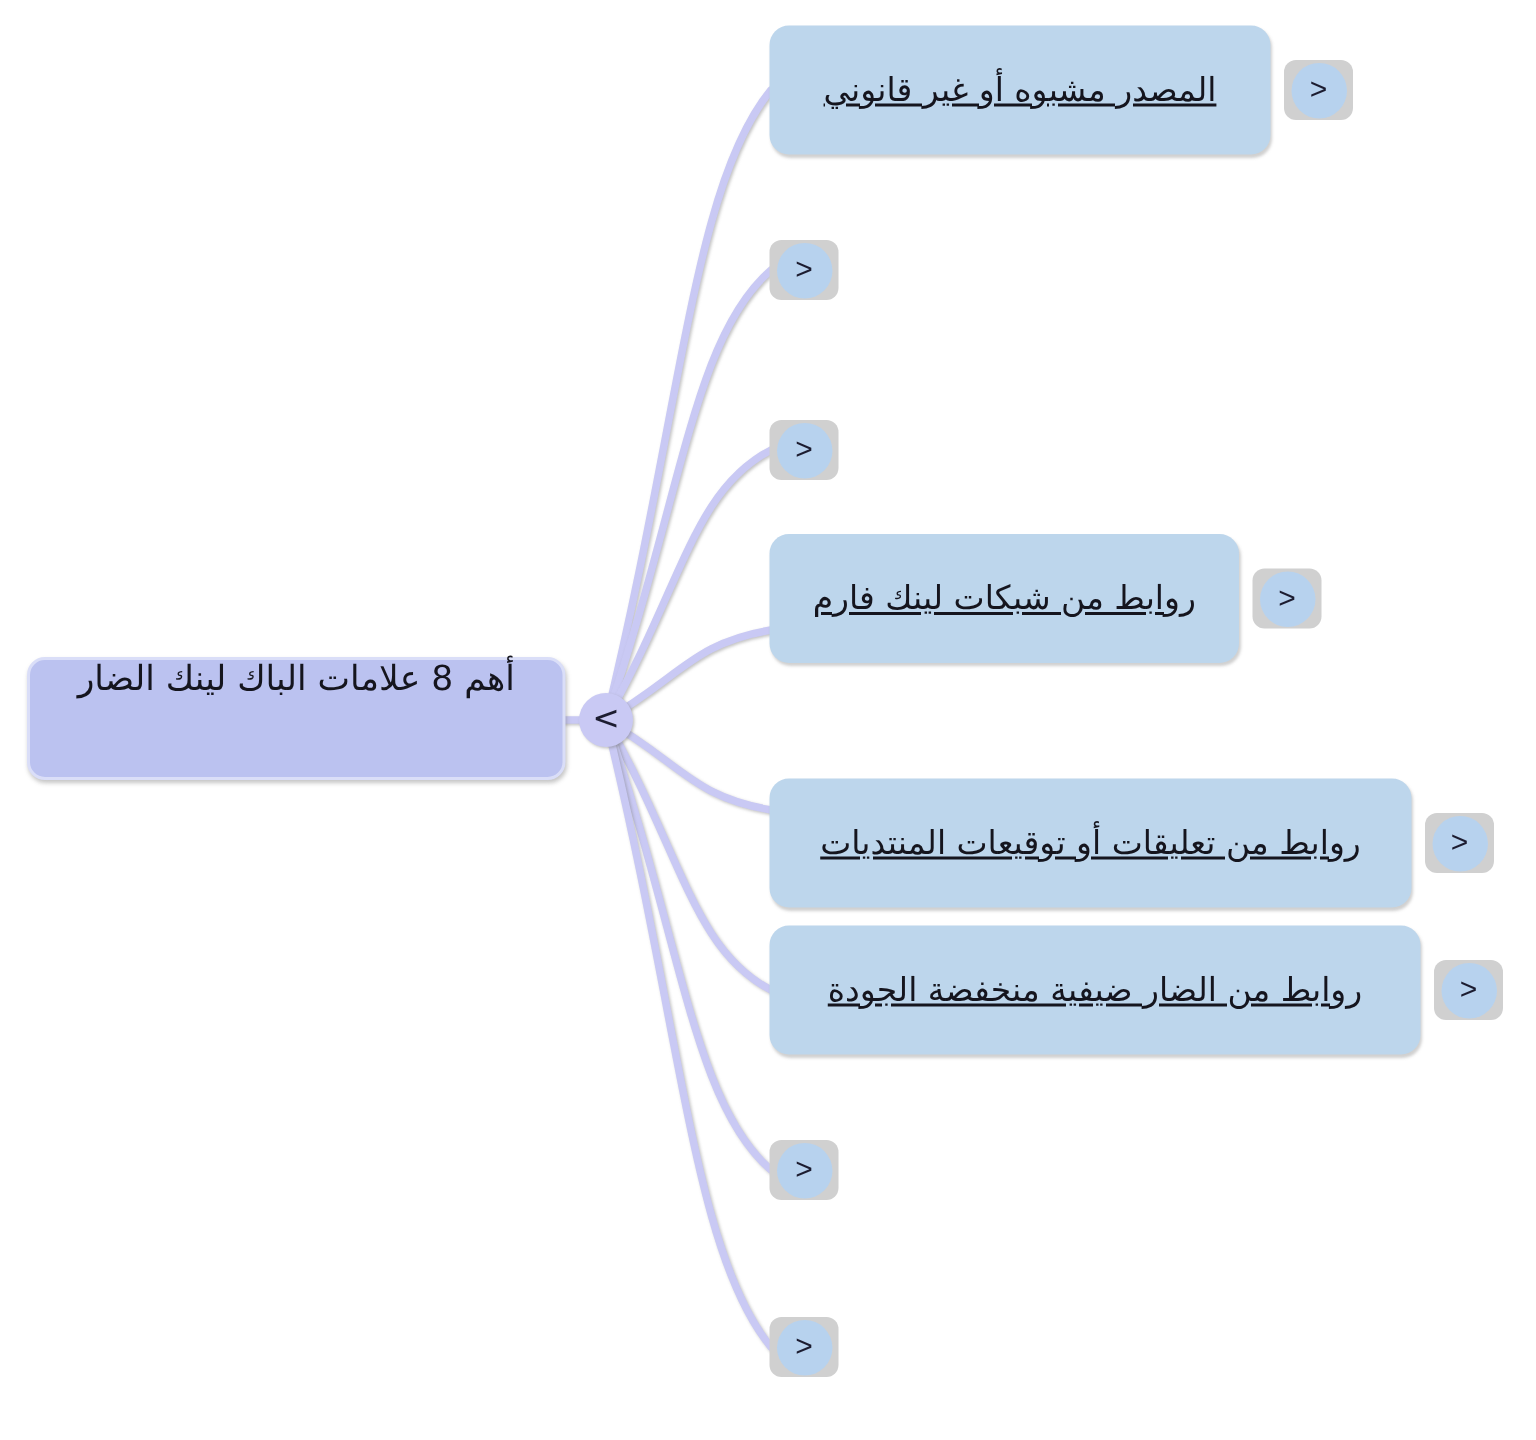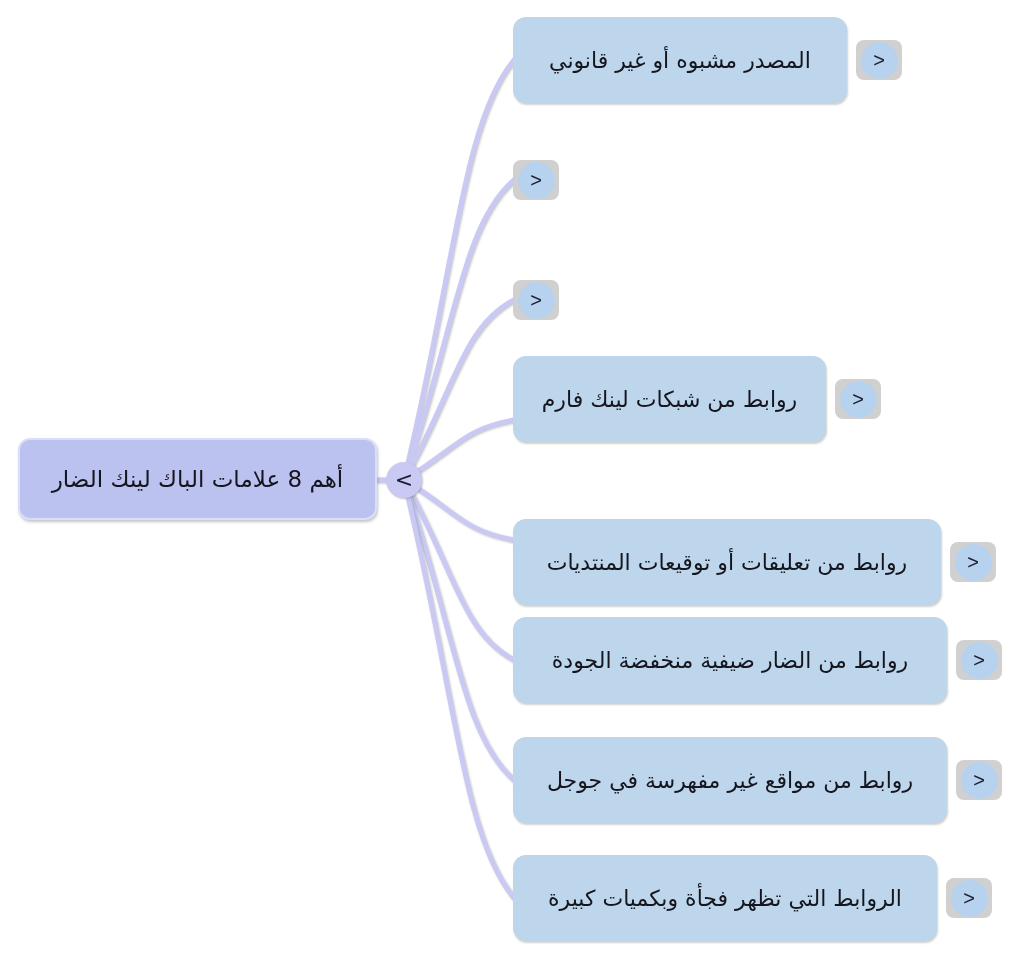--- a/index.html
+++ b/index.html
@@ -32,21 +32,21 @@
     fill:none;
     stroke-linecap:round;
     filter:drop-shadow(1px 1px 1px rgba(120,120,120,.45));
   }
   .root-node{
     position:absolute;left:18px;top:438px;width:359px;height:82px;
     background:var(--root-fill);
     border:2px solid var(--root-border);
     border-radius:12px;
     box-shadow:1px 2px 3px rgba(110,110,110,.4);
-    display:flex;align-items:center;justify-content:center;
+    display:flex;align-items:flex-start;justify-content:center;
     z-index:2;
   }
   .root-node .label{
     direction:rtl;
     font-size:23px;
     color:var(--text-color);
     white-space:nowrap;
   }
   .hub-toggle{
     position:absolute;left:386px;top:462px;width:36px;height:36px;
@@ -80,20 +80,21 @@
   .r4 .node{min-width:313px}
   .r5 .node{min-width:428px}
   .r6 .node{min-width:434px}
   .r7 .node{min-width:434px}
   .r8 .node{min-width:424px}
   .node .label{
     direction:rtl;
     font-size:22px;
     color:var(--text-color);
     white-space:nowrap;
+    text-decoration:underline;
   }
   .toggle{
     width:46px;height:40px;
     border:none;padding:0;
     background:var(--toggle-back);
     border-radius:8px;
     display:flex;align-items:center;justify-content:center;
     cursor:pointer;
   }
   .toggle .circle{
@@ -171,30 +172,24 @@
   <div class="row r6">
     <div class="node">
       <span class="label">روابط من الضار ضيفية منخفضة الجودة</span>
     </div>
     <button class="toggle">
       <span class="circle">&gt;</span>
     </button>
   </div>
 
   <div class="row r7">
-    <div class="node">
-      <span class="label">روابط من مواقع غير مفهرسة في جوجل</span>
-    </div>
     <button class="toggle">
       <span class="circle">&gt;</span>
     </button>
   </div>
 
   <div class="row r8">
-    <div class="node">
-      <span class="label">الروابط التي تظهر فجأة وبكميات كبيرة</span>
-    </div>
     <button class="toggle">
       <span class="circle">&gt;</span>
     </button>
   </div>
 
 </div>
 
 </body></html>

